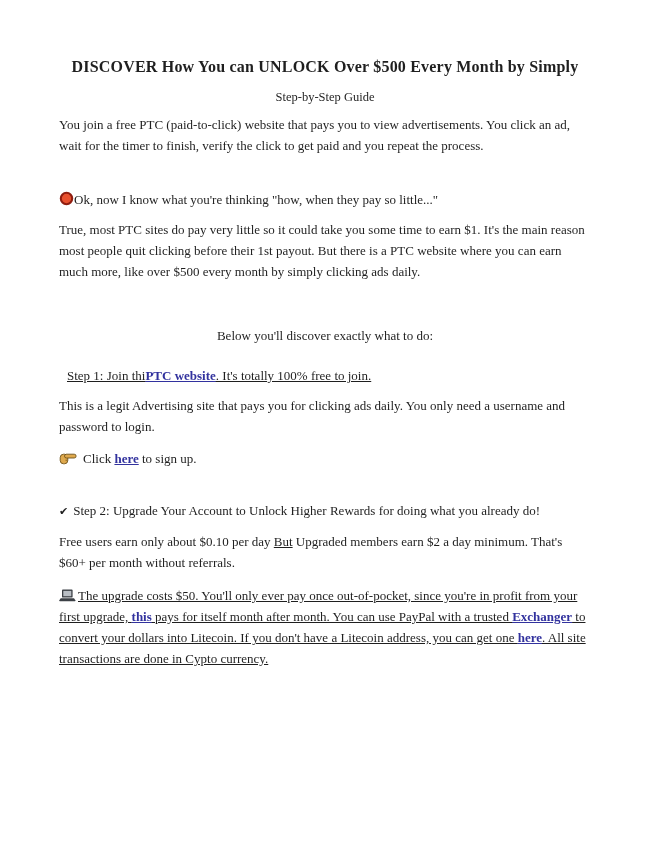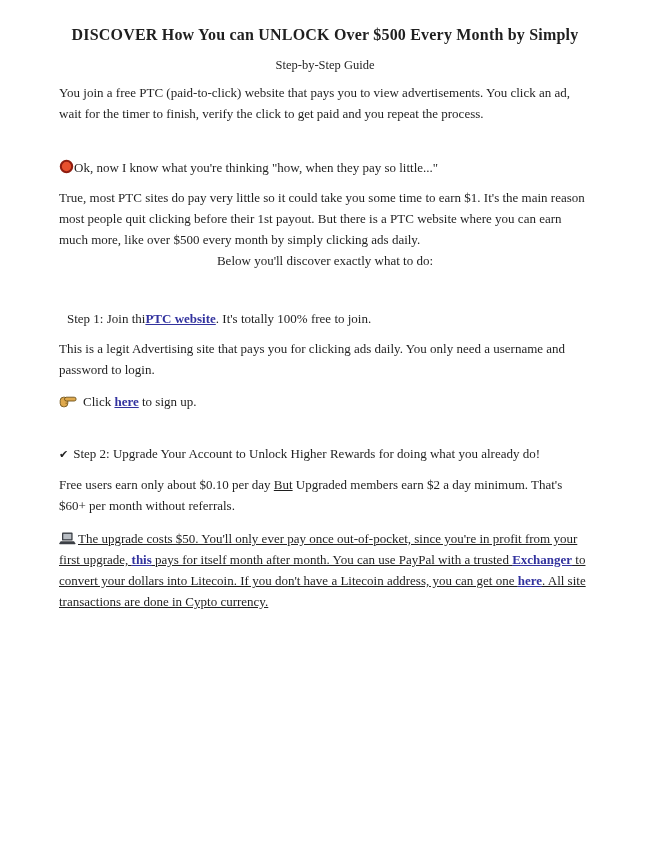--- a/index.html
+++ b/index.html
@@ -6,41 +6,41 @@
   html,body { background:#ffffff; }
   body {
     width:650px; height:841px;
     font-family:"Liberation Serif","DejaVu Serif",serif;
     color:var(--text,#1f1f1f);
     overflow:hidden;
   }
   .page {
     width:650px; height:841px;
     background:#ffffff;
-    padding:22px 59px 0 59px;
+    padding:54px 59px 0 59px;
   }
   .title {
     font-size:16px; font-weight:bold; text-align:center;
     line-height:26px; letter-spacing:0.2px;
   }
   .subtitle {
     font-size:12.5px; text-align:center; margin-top:10px;
   }
   p, .para, .line {
     font-size:13px; line-height:21px;
   }
   .icon-line { display:block; }
   .icon {
     display:inline-block; vertical-align:-2px; line-height:0;
   }
   .gap-sm { margin-top:9px; }
   .intro-line   { margin-top:37px; }
   .objection-line { margin-top:33px; }
-  .below-line { text-align:center; }
-  .step1-line { margin-top:37px; padding-left:8px; }
+  .below-line { margin-top:43px; text-align:center; }
+  .step1-line { margin-top:19px; padding-left:8px;text-decoration:underline; }
   .signup-line { margin-top:11px; }
   .step2-line { margin-top:31px; }
   .upgrade-para { margin-top:12px;text-decoration:underline; }
   a.doclink {
     color:var(--link,#32329e);
     font-weight:bold;
     text-decoration:underline;
     cursor:pointer;
   }
   .u { text-decoration:underline; }

